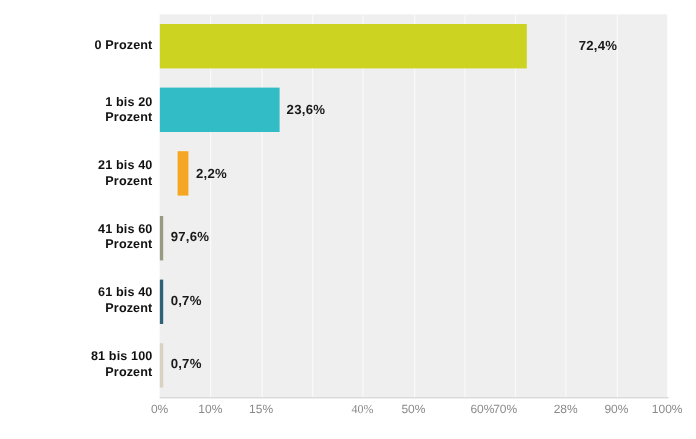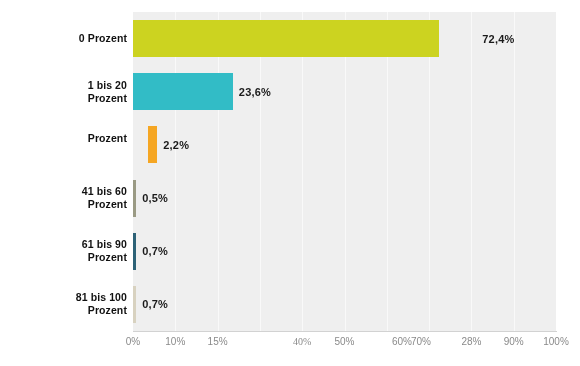--- a/index.html
+++ b/index.html
@@ -114,28 +114,29 @@
 
   <div id="cat-axis">
       <div class="cat-label" style="top: 20.0833px;">
         <div>0 Prozent</div>
       </div>
       <div class="cat-label" style="top: 66.75px;">
         <div>1 bis 20</div>
         <div>Prozent</div>
       </div>
       <div class="cat-label" style="top: 119.917px;">
+        <div>21 bis 40</div>
         <div>Prozent</div>
       </div>
       <div class="cat-label" style="top: 173.083px;">
         <div>41 bis 60</div>
         <div>Prozent</div>
       </div>
       <div class="cat-label" style="top: 226.25px;">
-        <div>61 bis 90</div>
+        <div>61 bis 40</div>
         <div>Prozent</div>
       </div>
       <div class="cat-label" style="top: 279.417px;">
         <div>81 bis 100</div>
         <div>Prozent</div>
       </div>
     </div>
 
   <div id="plot-area">
     <div id="gridlines">
@@ -157,21 +158,21 @@
         <div class="bar-row" style="top: 61.25px; height: 37px; left: 0px; right: 0px;">
           <div class="bar" style="width: 99.828px; background: rgb(50, 188, 198);"></div>
           <div class="bar-value" style="left: 105.828px;">23,6%</div>
         </div>
         <div class="bar-row" style="top: 114.417px; height: 37px; left: 0px; right: 0px; margin-left: 15px;">
           <div class="bar" style="width: 9.306px; background: rgb(245, 166, 35);"></div>
           <div class="bar-value" style="left: 15.306px;">2,2%</div>
         </div>
         <div class="bar-row" style="top: 167.583px; height: 37px; left: 0px; right: 0px;">
           <div class="bar" style="width: 3.2px; background: rgb(154, 154, 132);"></div>
-          <div class="bar-value" style="left: 9.2px;">0,5%</div>
+          <div class="bar-value" style="left: 9.2px;">97,6%</div>
         </div>
         <div class="bar-row" style="top: 220.75px; height: 37px; left: 0px; right: 0px;">
           <div class="bar" style="width: 3.2px; background: rgb(45, 98, 119);"></div>
           <div class="bar-value" style="left: 9.2px;">0,7%</div>
         </div>
         <div class="bar-row" style="top: 273.917px; height: 37px; left: 0px; right: 0px;">
           <div class="bar" style="width: 3.2px; background: rgb(216, 210, 192);"></div>
           <div class="bar-value" style="left: 9.2px;">0,7%</div>
         </div>
       </div>

